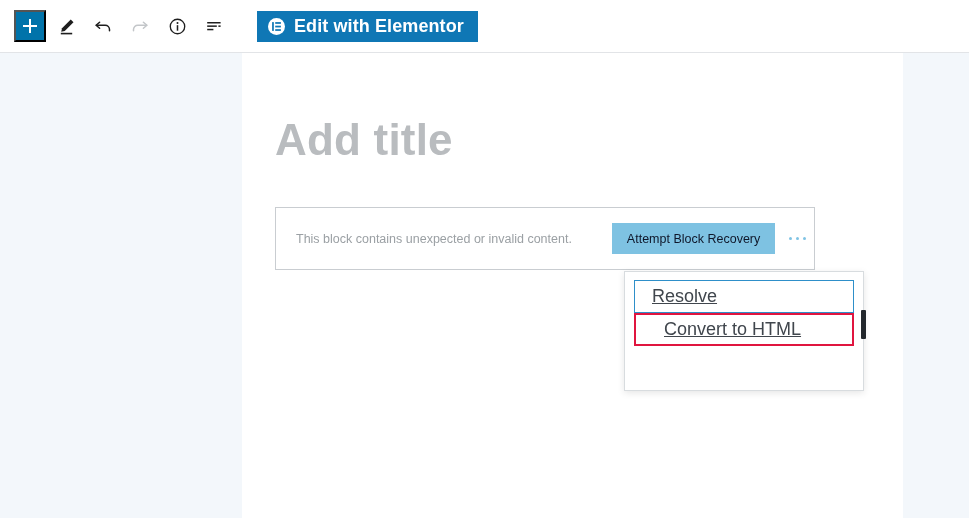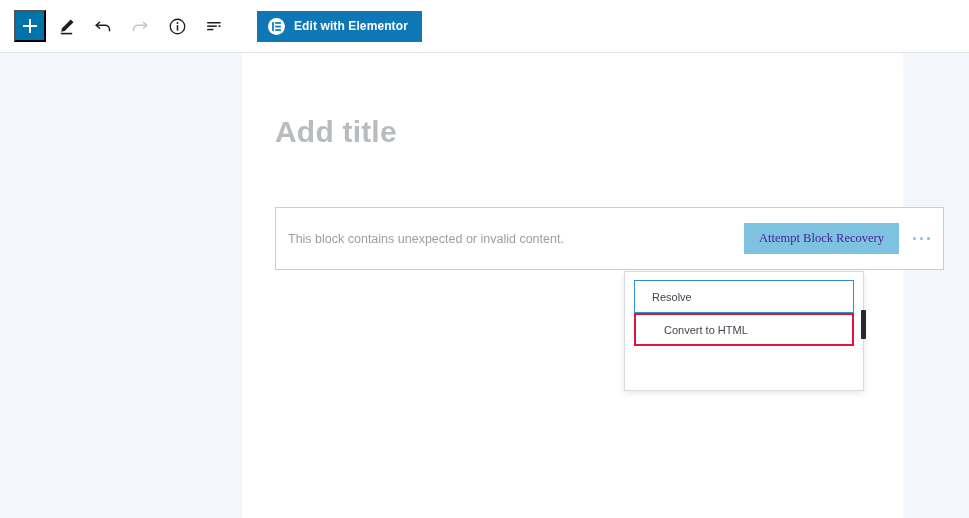--- a/index.html
+++ b/index.html
@@ -49,21 +49,21 @@
   }
   .tb-icon svg { display: block; }
   .elementor-btn {
     margin-left: 26px;
     height: 31px;
     background: #0f77b5;
     color: #ffffff;
     display: flex;
     align-items: center;
     padding: 0 14px 0 11px;
-    font-size: 12px;
+    font-size: 18px;
     font-weight: bold;
     letter-spacing: .1px;
     border: none;
     cursor: pointer;
     font-family: "Liberation Sans", sans-serif;
   }
   .elementor-logo {
     width: 17px;
     height: 17px;
     border-radius: 50%;
@@ -99,54 +99,55 @@
     top: 53px;
     width: 66px;
     height: 465px;
     background: #f3f7fb;
   }
 
   .post-title {
     position: absolute;
     left: 33px;
     top: 62px;
-    font-size: 30px;
+    font-size: 44px;
     font-weight: bold;
     color: #b9bcbf;
     letter-spacing: .2px;
     white-space: nowrap;
   }
 
   
   .block-warning {
     position: absolute;
     left: 33px;
     top: 154px;
-    width: 669px;
+    width: 540px;
     height: 63px;
     border: 1px solid #c9cdd1;
     box-sizing: border-box;
     background: #ffffff;
     display: flex;
     align-items: center;
+    padding-left: 8px;
   }
   .warning-text {
     margin-left: 12px;
     font-size: 12.5px;
     color: #9ba0a4;
     flex: 1 1 auto;
     white-space: nowrap;
   }
   .recover-btn {
     height: 31px;
     background: #7ec2e2;
-    color: #4c1d95;
+    color: #0f172a;
     border: none;
     font-size: 12.5px;
-    font-family: Liberation Serif, serif;
+    font-family: Liberation Sans, sans-serif;
     padding: 0 15px;
     cursor: pointer;
     white-space: nowrap;
     flex: 0 0 auto;
     margin-left: 40px;
   }
   .ellipsis-btn {
     width: 44px;
     height: 44px;
     display: flex;
@@ -181,31 +182,32 @@
     box-sizing: border-box;
     box-shadow: 0 2px 7px rgba(0,0,0,.10);
     padding: 8px 0;
     z-index: 20;
   }
   .menu-item {
     height: 33px;
     display: flex;
     align-items: center;
     padding-left: 17px;
-    font-size: 11px;
+    font-size: 18px;
     color: #40464d;
     box-sizing: border-box;
     margin: 0 9px;
     cursor: pointer;
     background: transparent;
     border: 1px solid transparent;
     white-space: nowrap;
     font-family: "Liberation Sans", sans-serif;
     width: calc(100% - 18px);
     text-align: left;
+    text-decoration: underline;
   }
   .menu-item.focused {
     border: 1px solid #2e8fc9;
   }
   .menu-item.highlighted {
     border: 2px solid #e0153f;
     padding-left: 28px;
   }
 
   

